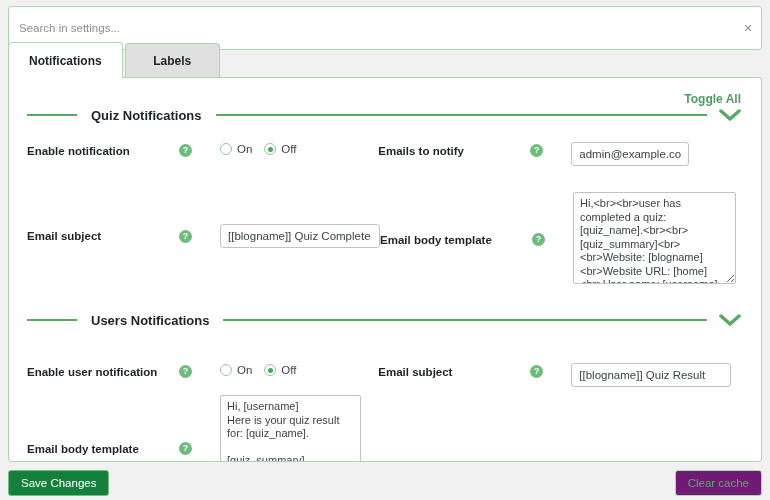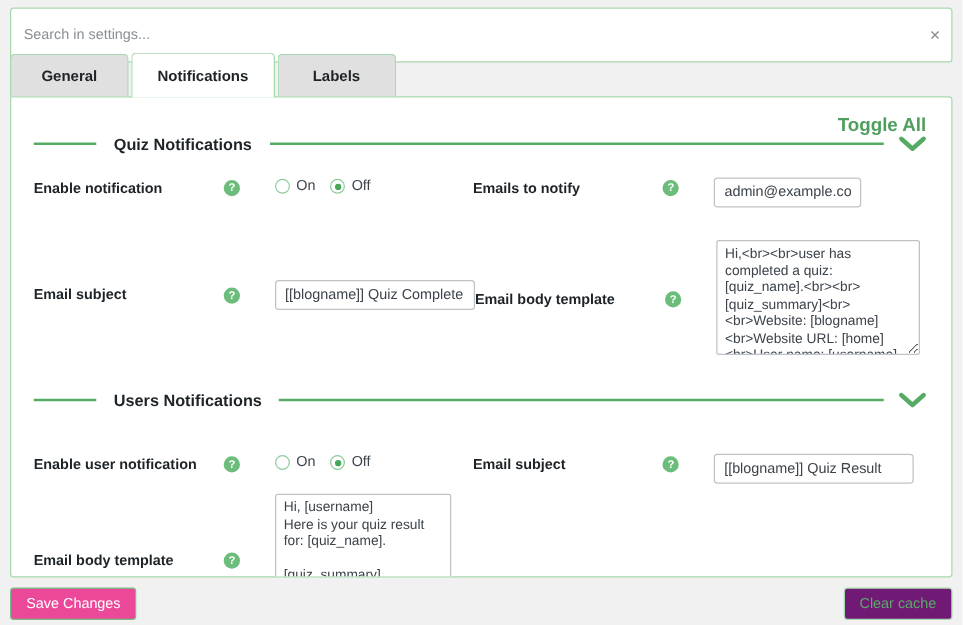--- a/index.html
+++ b/index.html
@@ -124,21 +124,21 @@
     font-size: 13px;
     font-weight: bold;
     color: #1d2327;
     padding: 0 14px;
     white-space: nowrap;
   }
   .toggle-all {
     position: absolute;
     right: 20px;
     top: -18px;
-    font-size: 15px;
+    font-size: 12px;
     font-weight: bold;
     color: #4f9e5d;
     cursor: pointer;
   }
   .chevron {
     margin-left: 10px;
     width: 26px;
     height: 20px;
     cursor: pointer;
     display: flex;
@@ -253,42 +253,41 @@
     align-items: center;
     justify-content: center;
     border-radius: 3px;
     font-size: 11.5px;
     cursor: pointer;
     padding: 0 12px;
   }
   .btn-save {
     left: 8px;
     top: 470px;
-    background: #ec4899;
+    background: #15803d;
     color: #ffffff;
     border: 1px solid #72bf7e;
   }
   .btn-clear {
     right: 8px;
     top: 470px;
     background: #701a75;
     color: #5aab68;
     border: 1px solid #a8d9ae;
   }
 </style>
 </head>
 <body>
 
 <div class="search-wrap">
   <input class="search-input" type="text" placeholder="Search in settings..." style="">
   <span class="search-clear">✕</span>
 </div>
 
 <div class="tabs">
-  <div class="tab">General</div>
   <div class="tab active">Notifications</div>
   <div class="tab">Labels</div>
 </div>
 
 <div class="panel">
 
   <div style="position:relative;height:22px;">
     <div class="toggle-all" style="top:14px;">Toggle All</div>
   </div>
 

